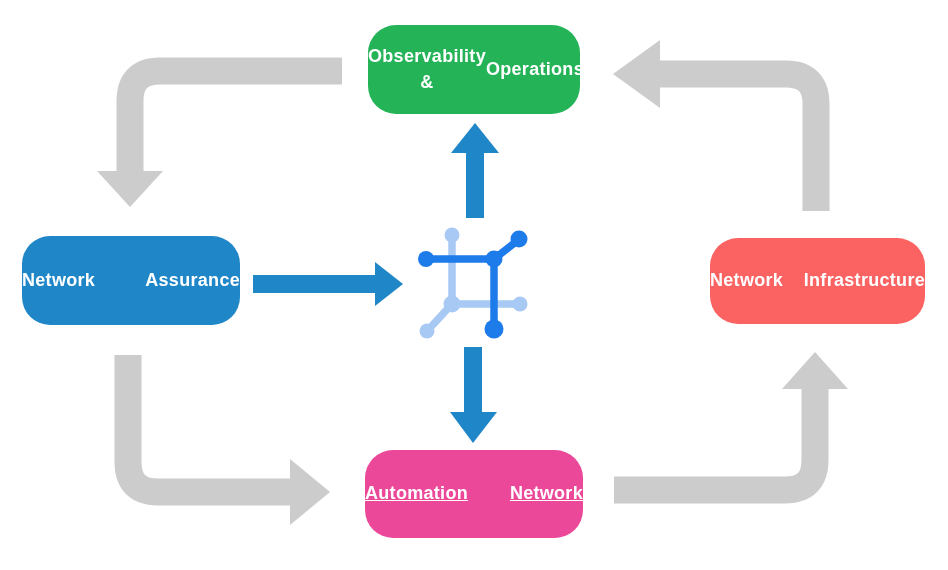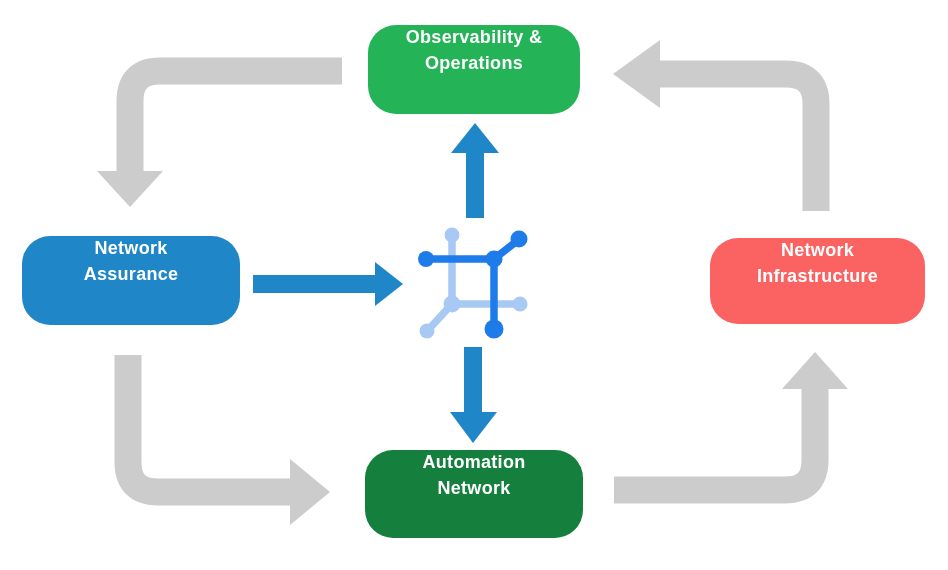--- a/index.html
+++ b/index.html
@@ -2,21 +2,21 @@
 <html><head>
 <meta charset="utf-8">
 <style>
   html,body{margin:0;padding:0;}
   body{font-family:"Liberation Sans","DejaVu Sans",sans-serif;}
   .canvas{
     position:relative;width:948px;height:570px;background:#ffffff;overflow:hidden;
   }
   .layer{position:absolute;left:0;top:0;width:948px;height:570px;}
   .node-box{
-    position:absolute;display:flex;flex-direction:column;align-items:center;justify-content:flex-start;
+    position:absolute;display:flex;flex-direction:row;align-items:center;justify-content:space-between;
     border-radius:28px;color:#ffffff;text-align:center;
     font-size:18px;font-weight:600;letter-spacing:0.3px;line-height:1.42;
   }
   .node-box .line{display:block;}
   #box-observability{left:368px;top:25px;width:212px;height:89px;}
   #box-network-operations{left:22px;top:236px;width:218px;height:89px;}
   #box-network-infrastructure{left:710px;top:238px;width:215px;height:86px;}
   #box-automation-tooling{left:365px;top:450px;width:218px;height:88px;}
   path.shaft{fill:none;stroke-linecap:butt;}
   path.gray-shaft{stroke-width:27px;}
@@ -93,18 +93,18 @@
   <div class="node-box" id="box-network-operations" style="background-color: rgb(31, 134, 199);">
     <span class="line">Network</span>
     <span class="line">Assurance</span>
   </div>
 
   <div class="node-box" id="box-network-infrastructure" style="background-color: rgb(250, 99, 97);">
     <span class="line">Network</span>
     <span class="line">Infrastructure</span>
   </div>
 
-  <div class="node-box" id="box-automation-tooling" style="background-color: #15803d;">
+  <div class="node-box" id="box-automation-tooling" style="background-color: #ec4899; text-decoration: underline;">
     <span class="line">Automation</span>
     <span class="line">Network</span>
   </div>
 
 </div>
 
 </body></html>

